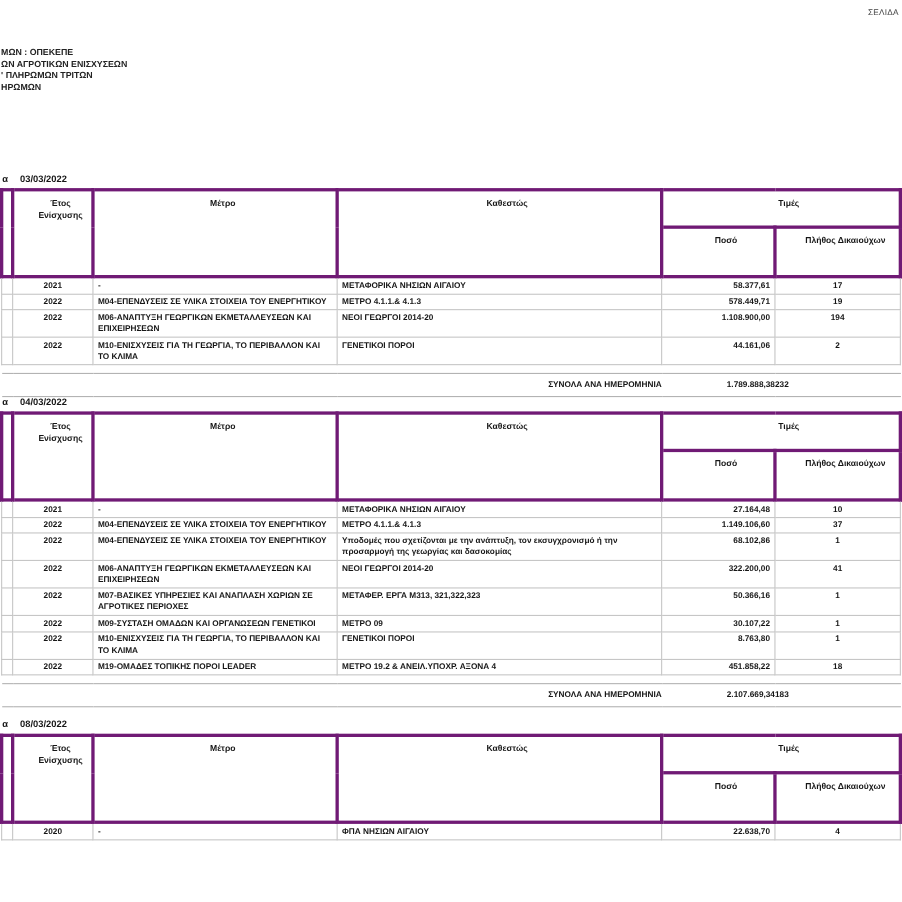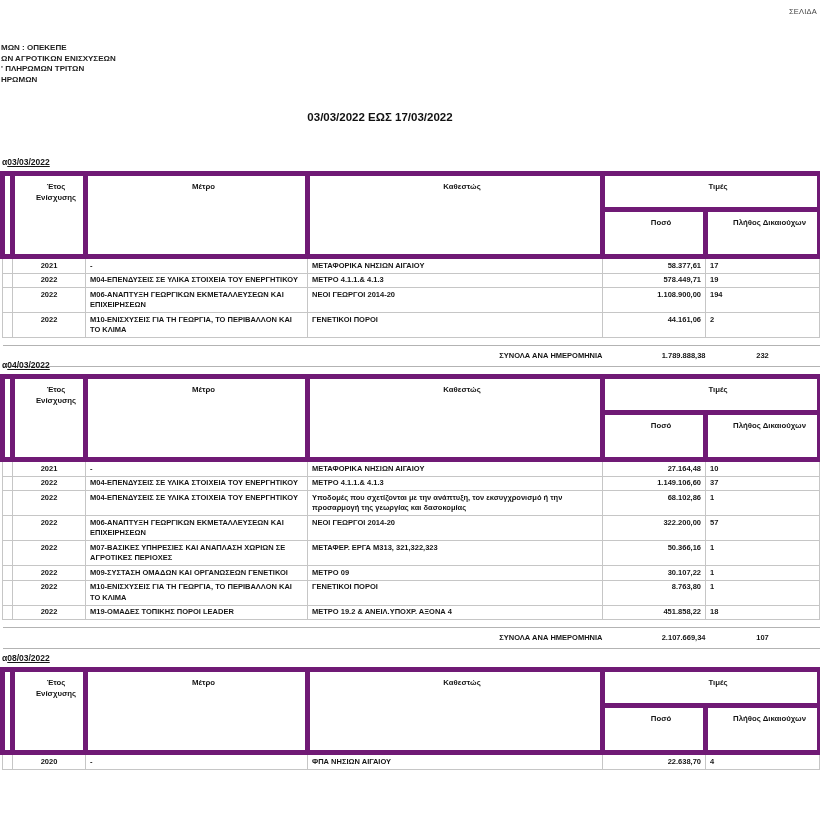--- a/index.html
+++ b/index.html
@@ -20,71 +20,70 @@
   }
   .title-block{
     position:absolute;left:180px;top:110px;width:400px;
     text-align:center;font-weight:700;font-size:11.5px;line-height:14px;color:#111;
   }
   .day-section{position:absolute;left:0;width:820px;}
   .day-label{
     position:absolute;left:2px;top:0;
     font-size:8.5px;font-weight:700;color:#161616;white-space:nowrap;
   }
-  .day-label .date-text{text-decoration:underline;}
+  .day-label .date-text{margin-left:11px;}
   table.pay{
     position:absolute;left:0;top:14px;
     width:817px;border-collapse:collapse;table-layout:fixed;
     font-size:7.5px;font-weight:700;color:#161616;
   }
   table.pay th{
-    border:5px solid #701a75;
+    border:3px solid #701a75;
     font-size:7.8px;font-weight:700;text-align:center;
     vertical-align:top;padding:5px 2px 0 16px;line-height:11px;
     background:#fff;
     margin-left:16px;
   }
   th.h-cut{border-left:none;}
   th.h-values{height:26px;vertical-align:middle;padding:0;}
   th.h-amount,th.h-benef{height:37px;vertical-align:middle;padding:0 4px;line-height:11.5px;}
   table.pay td{
     border:1px solid #c6c6c6;border-top:1px solid #b3b3b3;
     padding:1.5px 4px;vertical-align:top;line-height:10.5px;
     font-size:7.5px;
   }
   td.c-cut{border-left:none;padding:0;}
   td.c-year{text-align:center;padding-right:6px;}
   td.c-measure,td.c-regime{text-align:left;padding-left:5px;}
   td.c-amount{text-align:right;padding-right:8px;}
-  td.c-benef{text-align:left;padding-right:11px;margin-top:28px;}
+  td.c-benef{text-align:center;padding-right:11px;margin-top:28px;}
   tr.gap-row td{
     border:none;border-top:1px solid #b3b3b3;height:7px;padding:0;
   }
   tr.totals-row td{
     border:none;border-top:1px solid #b3b3b3;border-bottom:1px solid #b3b3b3;
     padding:4px 0 5px 0;font-weight:700;line-height:11px;
   }
   td.t-label{text-align:right;padding-right:8px;}
   td.t-amount{text-align:right;padding-right:8px;}
-  td.t-benef{text-align:center;padding-right:11px;}
+  td.t-benef{text-align:left;padding-right:11px;}
 </style>
 </head>
 <body>
 
 <div class="org-block">
   <div>ΜΩΝ : ΟΠΕΚΕΠΕ</div>
   <div>ΩΝ ΑΓΡΟΤΙΚΩΝ ΕΝΙΣΧΥΣΕΩΝ</div>
   <div>' ΠΛΗΡΩΜΩΝ ΤΡΙΤΩΝ</div>
   <div>ΗΡΩΜΩΝ</div>
 </div>
 
 <div class="page-label">ΣΕΛΙΔΑ</div>
 
 <div class="title-block">
-  <div>03/03/2022 ΕΩΣ 17/03/2022</div>
 </div>
 
 <div class="day-section" style="top:157px;height:203px;">
   <div class="day-label">
     <span>α</span><span class="date-text">03/03/2022</span>
   </div>
   <table class="pay">
       <colgroup>
         <col style="width: 10px;">
         <col style="width: 73px;">
@@ -201,21 +200,21 @@
           <td class="c-regime">Υποδομές που σχετίζονται με την ανάπτυξη, τον εκσυγχρονισμό ή την προσαρμογή της γεωργίας και δασοκομίας</td>
           <td class="c-amount">68.102,86</td>
           <td class="c-benef">1</td>
         </tr>
         <tr class="data-row">
           <td class="c-cut"></td>
           <td class="c-year">2022</td>
           <td class="c-measure">Μ06-ΑΝΑΠΤΥΞΗ ΓΕΩΡΓΙΚΩΝ ΕΚΜΕΤΑΛΛΕΥΣΕΩΝ ΚΑΙ ΕΠΙΧΕΙΡΗΣΕΩΝ</td>
           <td class="c-regime">ΝΕΟΙ ΓΕΩΡΓΟΙ 2014-20</td>
           <td class="c-amount">322.200,00</td>
-          <td class="c-benef">57</td>
+          <td class="c-benef">41</td>
         </tr>
         <tr class="data-row">
           <td class="c-cut"></td>
           <td class="c-year">2022</td>
           <td class="c-measure">Μ07-ΒΑΣΙΚΕΣ ΥΠΗΡΕΣΙΕΣ ΚΑΙ ΑΝΑΠΛΑΣΗ ΧΩΡΙΩΝ ΣΕ ΑΓΡΟΤΙΚΕΣ ΠΕΡΙΟΧΕΣ</td>
           <td class="c-regime">ΜΕΤΑΦΕΡ. ΕΡΓΑ Μ313, 321,322,323</td>
           <td class="c-amount">50.366,16</td>
           <td class="c-benef">1</td>
         </tr>
         <tr class="data-row">
@@ -241,21 +240,21 @@
           <td class="c-regime">ΜΕΤΡΟ 19.2 &amp; ΑΝΕΙΛ.ΥΠΟΧΡ. ΑΞΟΝΑ 4</td>
           <td class="c-amount">451.858,22</td>
           <td class="c-benef">18</td>
         </tr>
         <tr class="gap-row">
           <td colspan="6"></td>
         </tr>
         <tr class="totals-row">
           <td class="t-label" colspan="4">ΣΥΝΟΛΑ ΑΝΑ ΗΜΕΡΟΜΗΝΙΑ</td>
           <td class="t-amount">2.107.669,34</td>
-          <td class="t-benef">107</td>
+          <td class="t-benef">183</td>
         </tr>
       </tbody>
     </table>
 </div>
 
 <div class="day-section" style="top:653px;height:120px;">
   <div class="day-label">
     <span>α</span><span class="date-text">08/03/2022</span>
   </div>
   <table class="pay">

